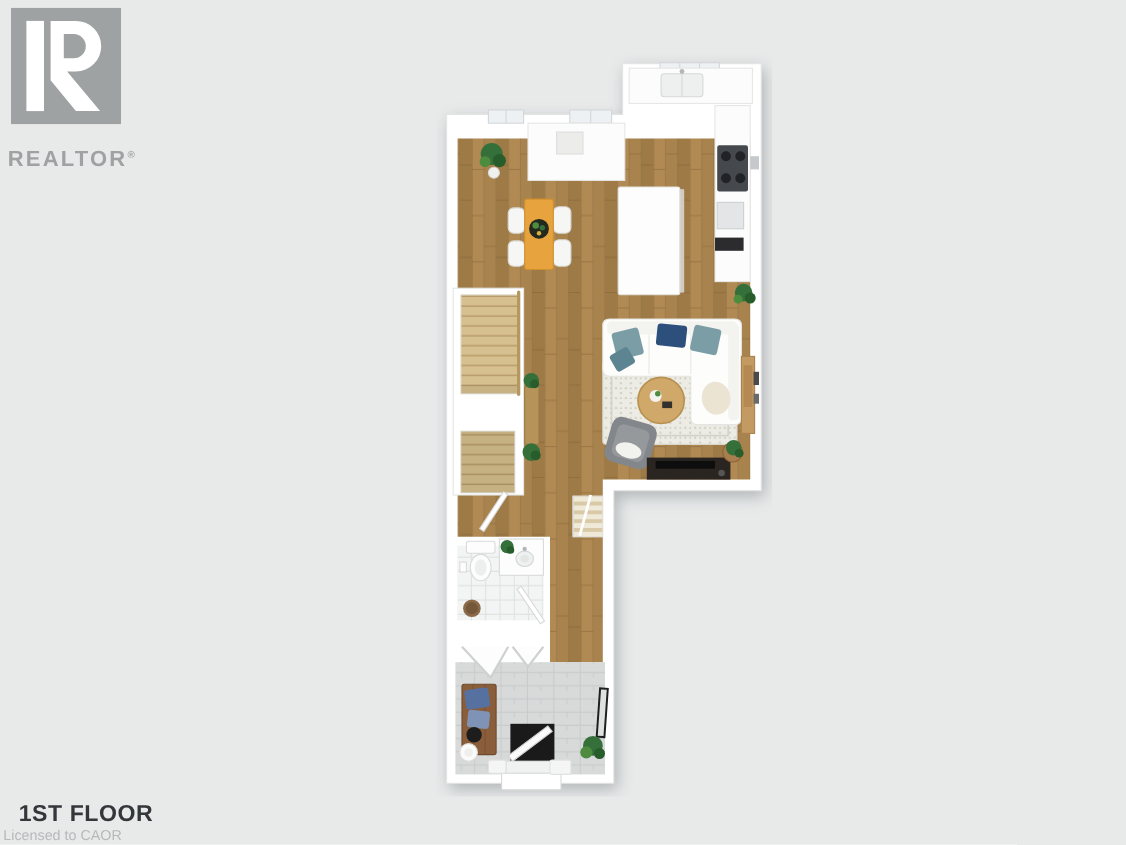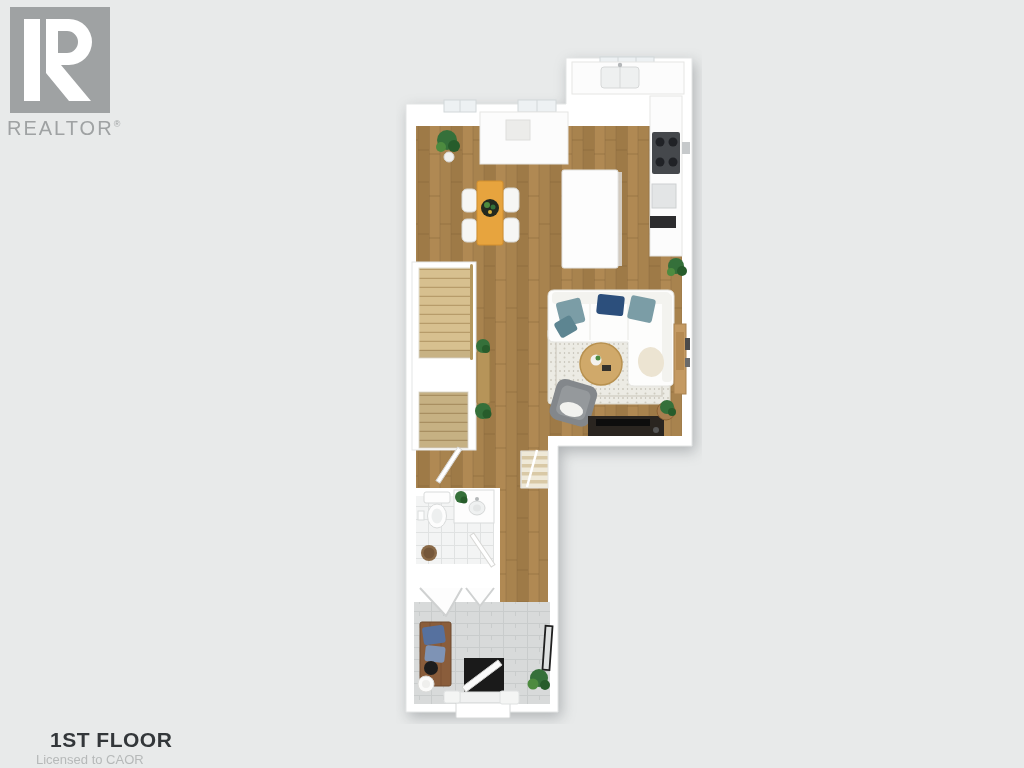--- a/index.html
+++ b/index.html
@@ -5,27 +5,27 @@
   html,body{margin:0;padding:0;}
   .stage{
     position:relative;width:1024px;height:768px;overflow:hidden;
     background:var(--bg,#e8eaea);
     font-family:"Liberation Sans",sans-serif;
   }
   
   .logo{position:absolute;left:10px;top:7px;width:130px;}
   .logo-box{width:100px;height:106px;display:block;}
   .logo-text{
-    margin-top:4px;margin-left:-3px;
-    font-size:20px;font-weight:normal;letter-spacing:2px;
+    margin-top:21px;margin-left:-3px;
+    font-size:20px;font-weight:bold;letter-spacing:2px;
     color:var(--logoGray,#9fa2a3);
   }
   .logo-text sup{font-size:9px;letter-spacing:0;}
   
-  .footer{position:absolute;left:3px;top:729px;line-height:1.05;margin-left:33px;}
+  .footer{position:absolute;left:3px;top:729px;line-height:1.05;}
   .floor-title{
     margin-left:14px;font-size:21px;font-weight:bold;letter-spacing:.5px;
     color:var(--titleDark,#33373a);
   }
   .license{
     margin-top:2px;font-size:13px;
     color:var(--licenseGray,#b6b9b9);
   }
   
   .plan{position:absolute;left:396px;top:48px;}

